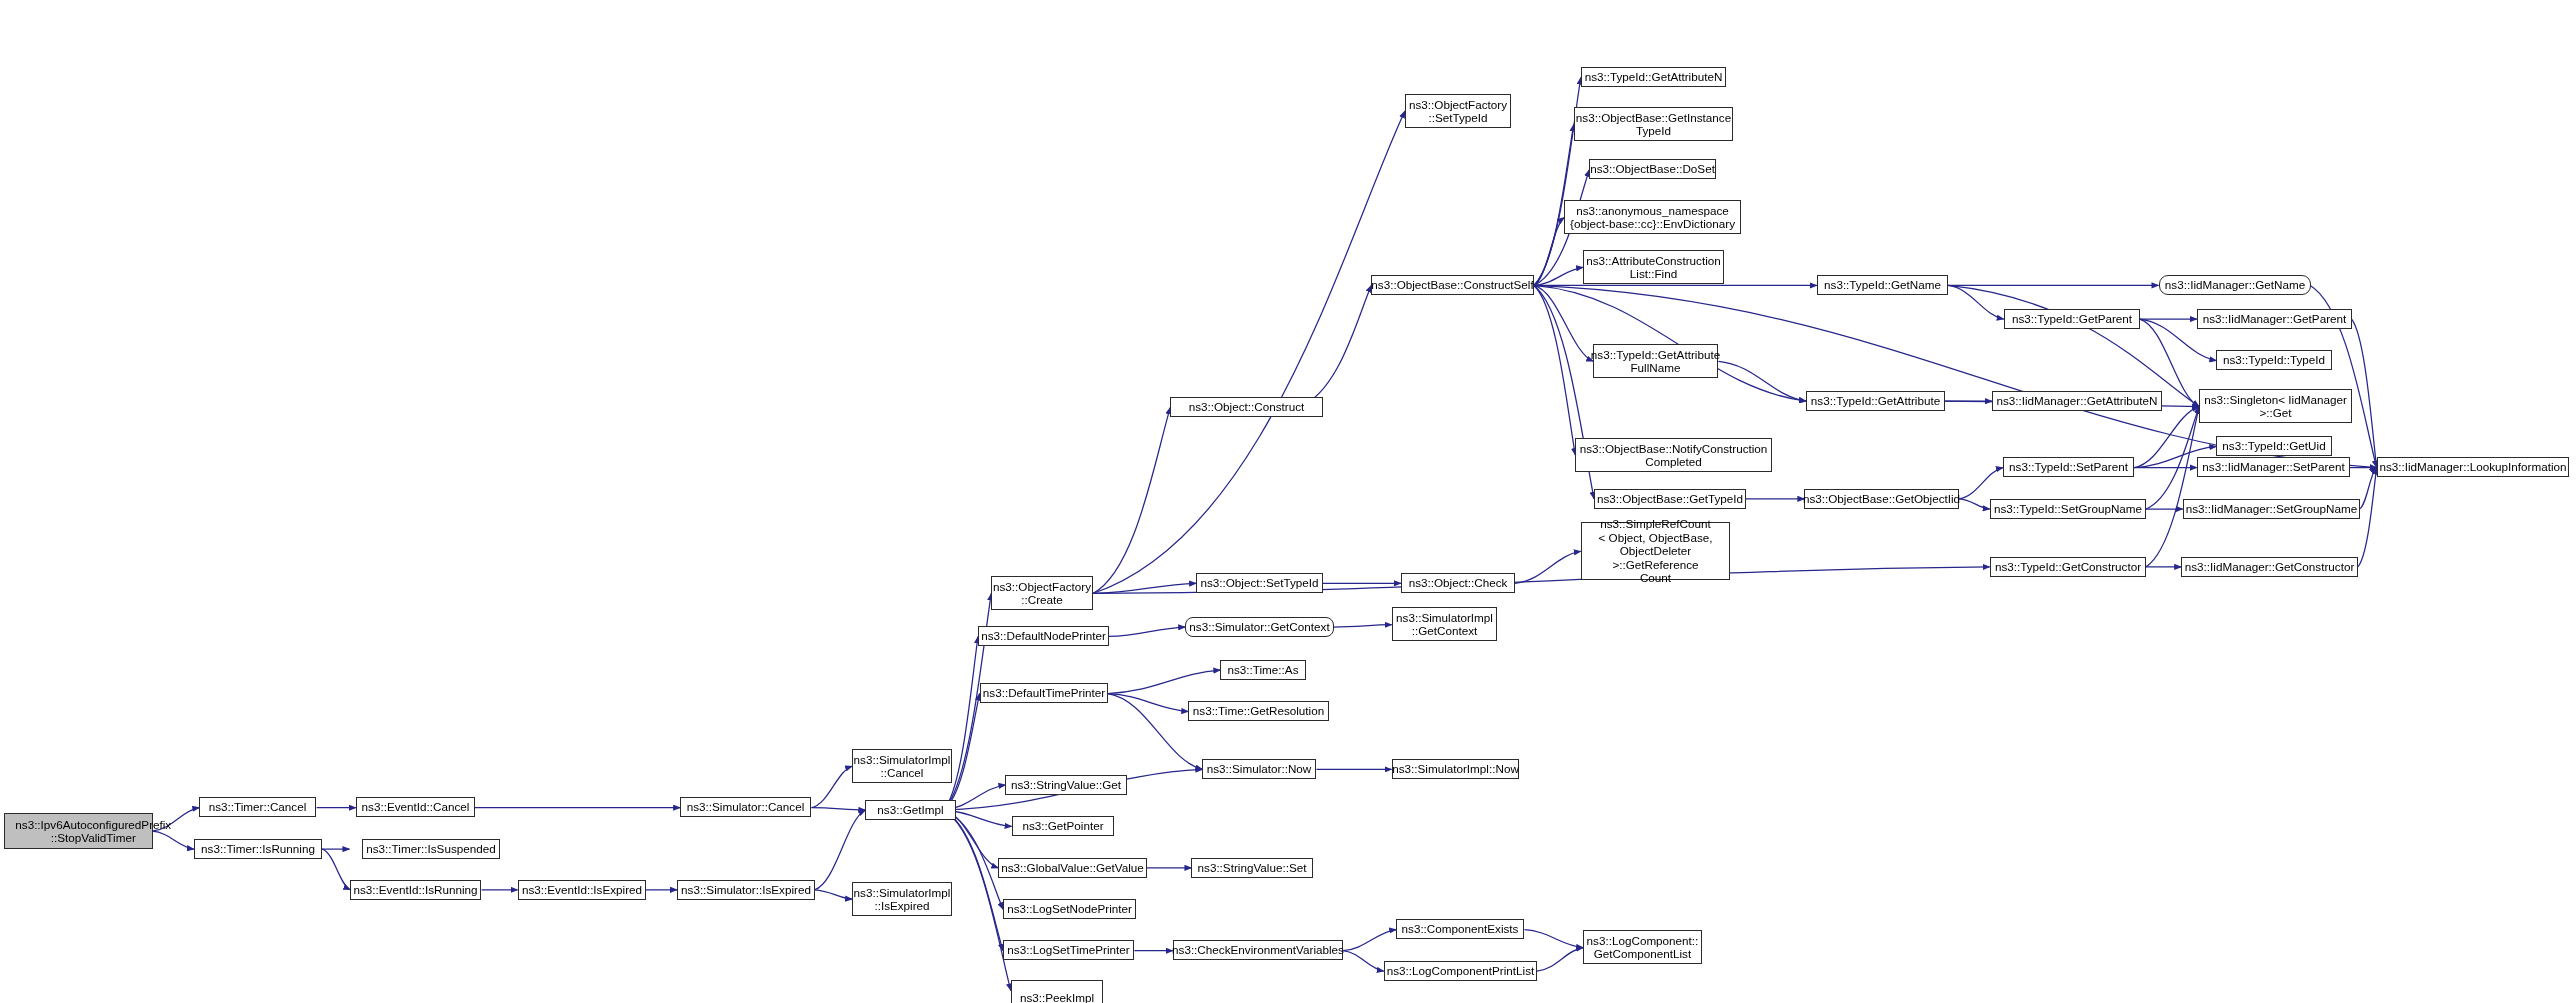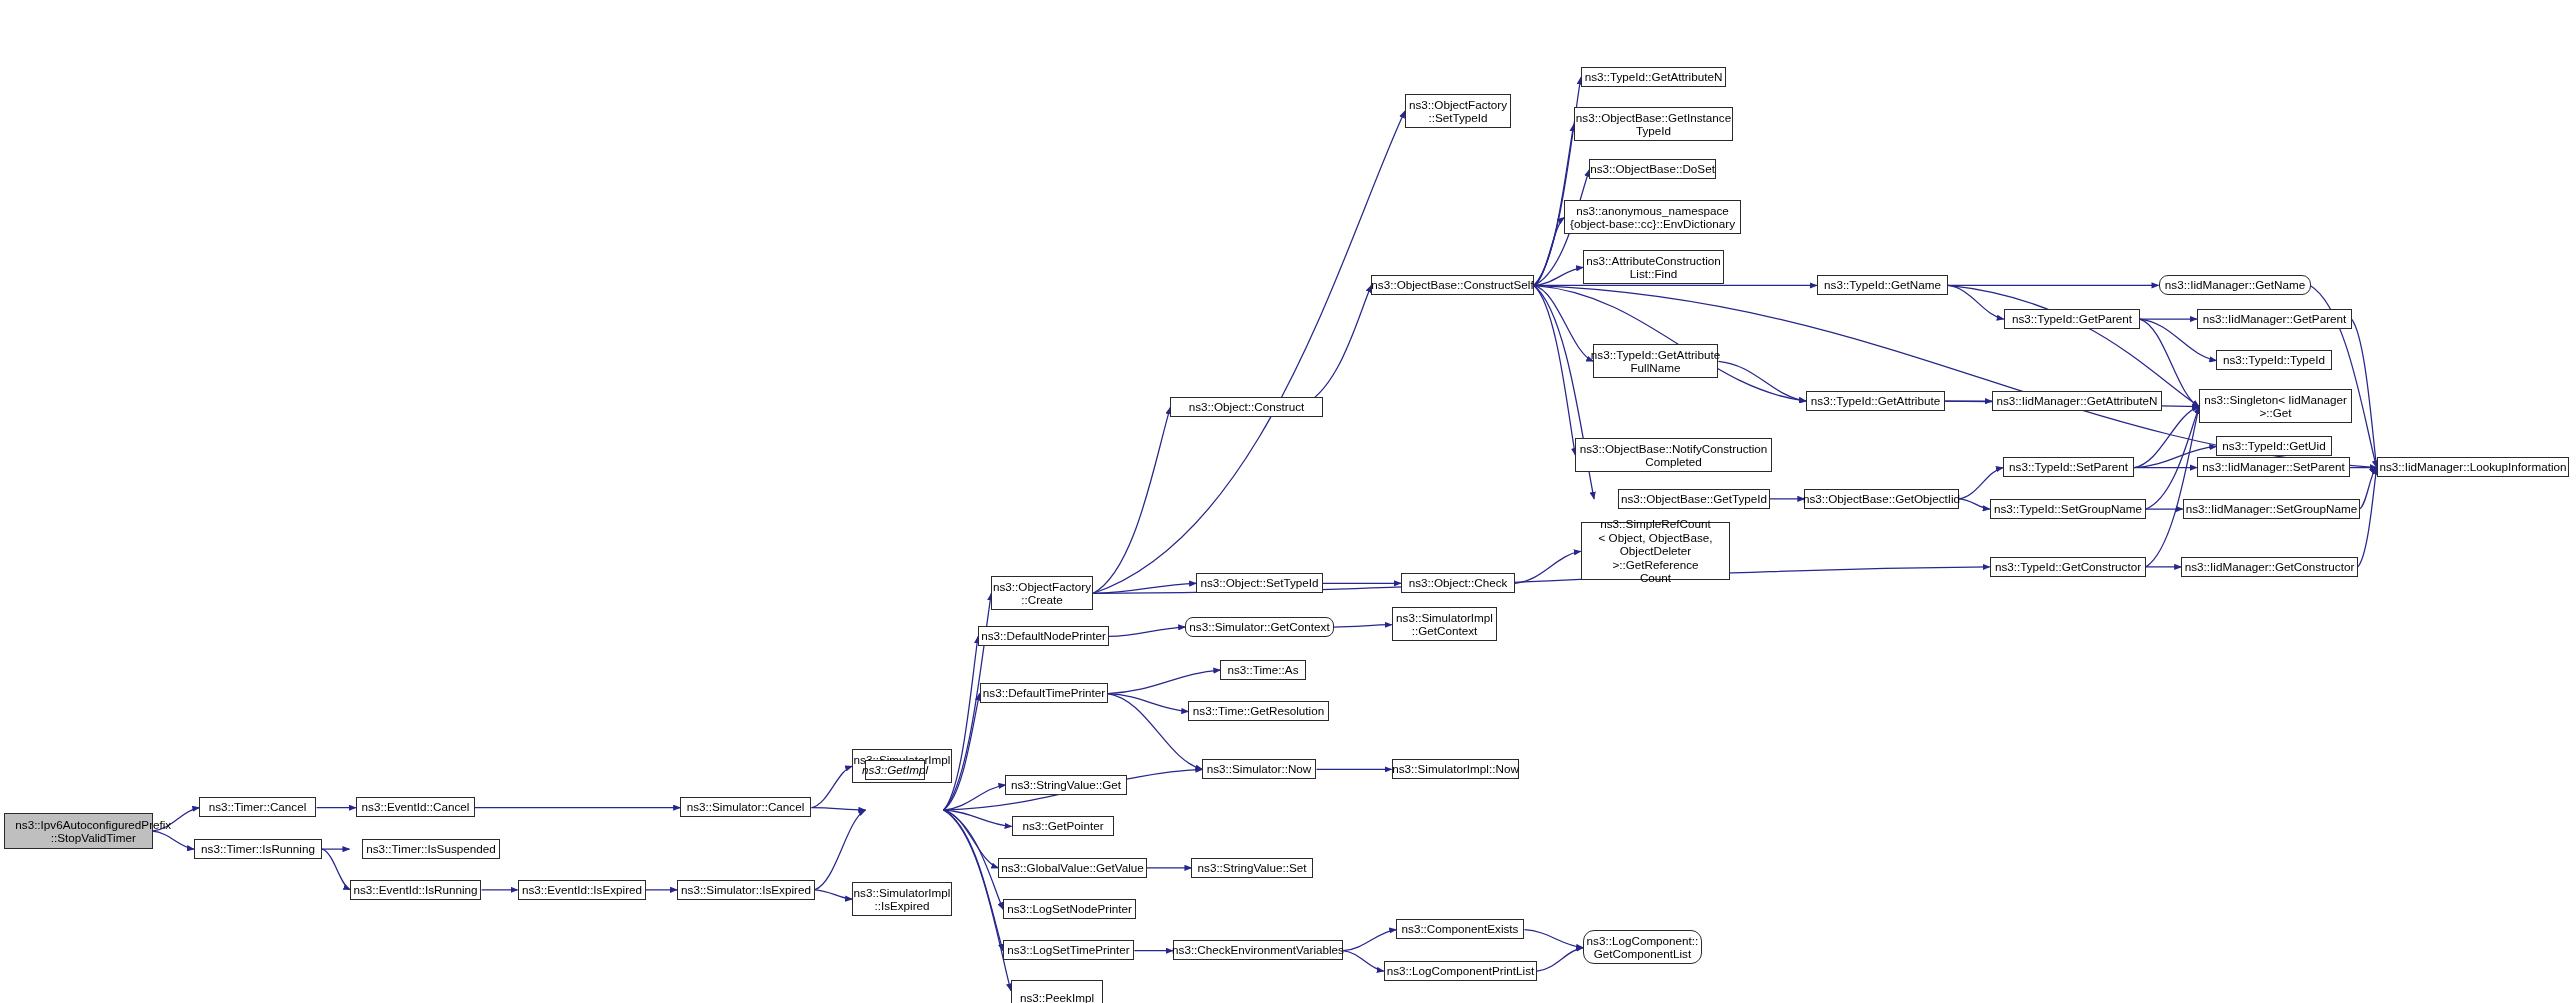--- a/index.html
+++ b/index.html
@@ -108,21 +108,21 @@
       <div class="node thick" style="left: 199px; top: 797px; width: 117px; height: 20.3px;">ns3::Timer::Cancel</div>
       <div class="node thick" style="left: 194px; top: 839px; width: 128px; height: 20.3px;">ns3::Timer::IsRunning</div>
       <div class="node thick" style="left: 356px; top: 797px; width: 119px; height: 20.3px;">ns3::EventId::Cancel</div>
       <div class="node" style="left: 362px; top: 839px; width: 138px; height: 20.3px;">ns3::Timer::IsSuspended</div>
       <div class="node thick" style="left: 350px; top: 880px; width: 131px; height: 20.3px;">ns3::EventId::IsRunning</div>
       <div class="node thick" style="left: 518px; top: 880px; width: 128px; height: 20.3px;">ns3::EventId::IsExpired</div>
       <div class="node thick" style="left: 680px; top: 797px; width: 131px; height: 20.3px;">ns3::Simulator::Cancel</div>
       <div class="node thick" style="left: 677px; top: 880px; width: 138px; height: 20.3px;">ns3::Simulator::IsExpired</div>
       <div class="node thick" style="left: 852px; top: 749px; width: 100px; height: 34px;">ns3::SimulatorImpl
 ::Cancel</div>
-      <div class="node thick" style="left: 865px; top: 760px; width: 60px; height: 20.3px; font-style: italic;">ns3::GetImpl</div>
+      <div class="node thick" style="left: 865px; top: 800px; width: 91px; height: 20.3px;">ns3::GetImpl</div>
       <div class="node thick" style="left: 852px; top: 882px; width: 100px; height: 34px;">ns3::SimulatorImpl
 ::IsExpired</div>
       <div class="node thick" style="left: 991px; top: 576px; width: 102px; height: 34px;">ns3::ObjectFactory
 ::Create</div>
       <div class="node thick" style="left: 978px; top: 626px; width: 131px; height: 20.3px;">ns3::DefaultNodePrinter</div>
       <div class="node thick" style="left: 980px; top: 683px; width: 128px; height: 20.3px;">ns3::DefaultTimePrinter</div>
       <div class="node" style="left: 1005px; top: 775px; width: 122px; height: 20.3px;">ns3::StringValue::Get</div>
       <div class="node" style="left: 1012px; top: 816px; width: 102px; height: 20.3px;">ns3::GetPointer</div>
       <div class="node thick" style="left: 998px; top: 858px; width: 149px; height: 20.3px;">ns3::GlobalValue::GetValue</div>
       <div class="node" style="left: 1003px; top: 899px; width: 133px; height: 20.3px;">ns3::LogSetNodePrinter</div>
@@ -148,21 +148,21 @@
 TypeId</div>
       <div class="node thick" style="left: 1589px; top: 159px; width: 127px; height: 20.3px;">ns3::ObjectBase::DoSet</div>
       <div class="node" style="left: 1564px; top: 200px; width: 177px; height: 34px;">ns3::anonymous_namespace
 {object-base::cc}::EnvDictionary</div>
       <div class="node thick" style="left: 1583px; top: 250px; width: 141px; height: 34px;">ns3::AttributeConstruction
 List::Find</div>
       <div class="node" style="left: 1593px; top: 344px; width: 125px; height: 34px;">ns3::TypeId::GetAttribute
 FullName</div>
       <div class="node" style="left: 1575px; top: 438px; width: 197px; height: 34px;">ns3::ObjectBase::NotifyConstruction
 Completed</div>
-      <div class="node thick" style="left: 1594px; top: 489px; width: 152px; height: 20.3px; margin-left: 24px;">ns3::ObjectBase::GetTypeId</div>
+      <div class="node thick" style="left: 1594px; top: 489px; width: 152px; height: 20.3px;">ns3::ObjectBase::GetTypeId</div>
       <div class="node" style="left: 1581px; top: 522px; width: 149px; height: 58px;">ns3::SimpleRefCount
 &lt; Object, ObjectBase,
 ObjectDeleter &gt;::GetReference
 Count</div>
       <div class="node thick" style="left: 1817px; top: 275px; width: 131px; height: 20.3px;">ns3::TypeId::GetName</div>
       <div class="node thick" style="left: 2004px; top: 309px; width: 136px; height: 20.3px;">ns3::TypeId::GetParent</div>
       <div class="node thick" style="left: 1806px; top: 391px; width: 139px; height: 20.3px;">ns3::TypeId::GetAttribute</div>
       <div class="node" style="left: 1804px; top: 489px; width: 155px; height: 20.3px;">ns3::ObjectBase::GetObjectIid</div>
       <div class="node thick" style="left: 2003px; top: 457px; width: 131px; height: 20.3px;">ns3::TypeId::SetParent</div>
       <div class="node thick" style="left: 1990px; top: 499px; width: 156px; height: 20.3px;">ns3::TypeId::SetGroupName</div>
@@ -173,17 +173,17 @@
       <div class="node" style="left: 1992px; top: 391px; width: 170px; height: 20.3px;">ns3::IidManager::GetAttributeN</div>
       <div class="node" style="left: 2199px; top: 389px; width: 153px; height: 34px;">ns3::Singleton&lt; IidManager
 &gt;::Get</div>
       <div class="node" style="left: 2216px; top: 436px; width: 116px; height: 20.3px;">ns3::TypeId::GetUid</div>
       <div class="node" style="left: 2197px; top: 457px; width: 153px; height: 20.3px;">ns3::IidManager::SetParent</div>
       <div class="node" style="left: 2183px; top: 499px; width: 177px; height: 20.3px;">ns3::IidManager::SetGroupName</div>
       <div class="node" style="left: 2181px; top: 557px; width: 177px; height: 20.3px;">ns3::IidManager::GetConstructor</div>
       <div class="node" style="left: 2377px; top: 457px; width: 192px; height: 20.3px;">ns3::IidManager::LookupInformation</div>
       <div class="node" style="left: 1405px; top: 94px; width: 106px; height: 34px;">ns3::ObjectFactory
 ::SetTypeId</div>
-      <div class="node thick" style="left: 1583px; top: 930px; width: 119px; height: 34px; border-radius: 11px;">ns3::LogComponent::
+      <div class="node thick" style="left: 1583px; top: 930px; width: 119px; height: 34px;">ns3::LogComponent::
 GetComponentList</div>
     </div>
 </div>
 
 
 </body></html>

